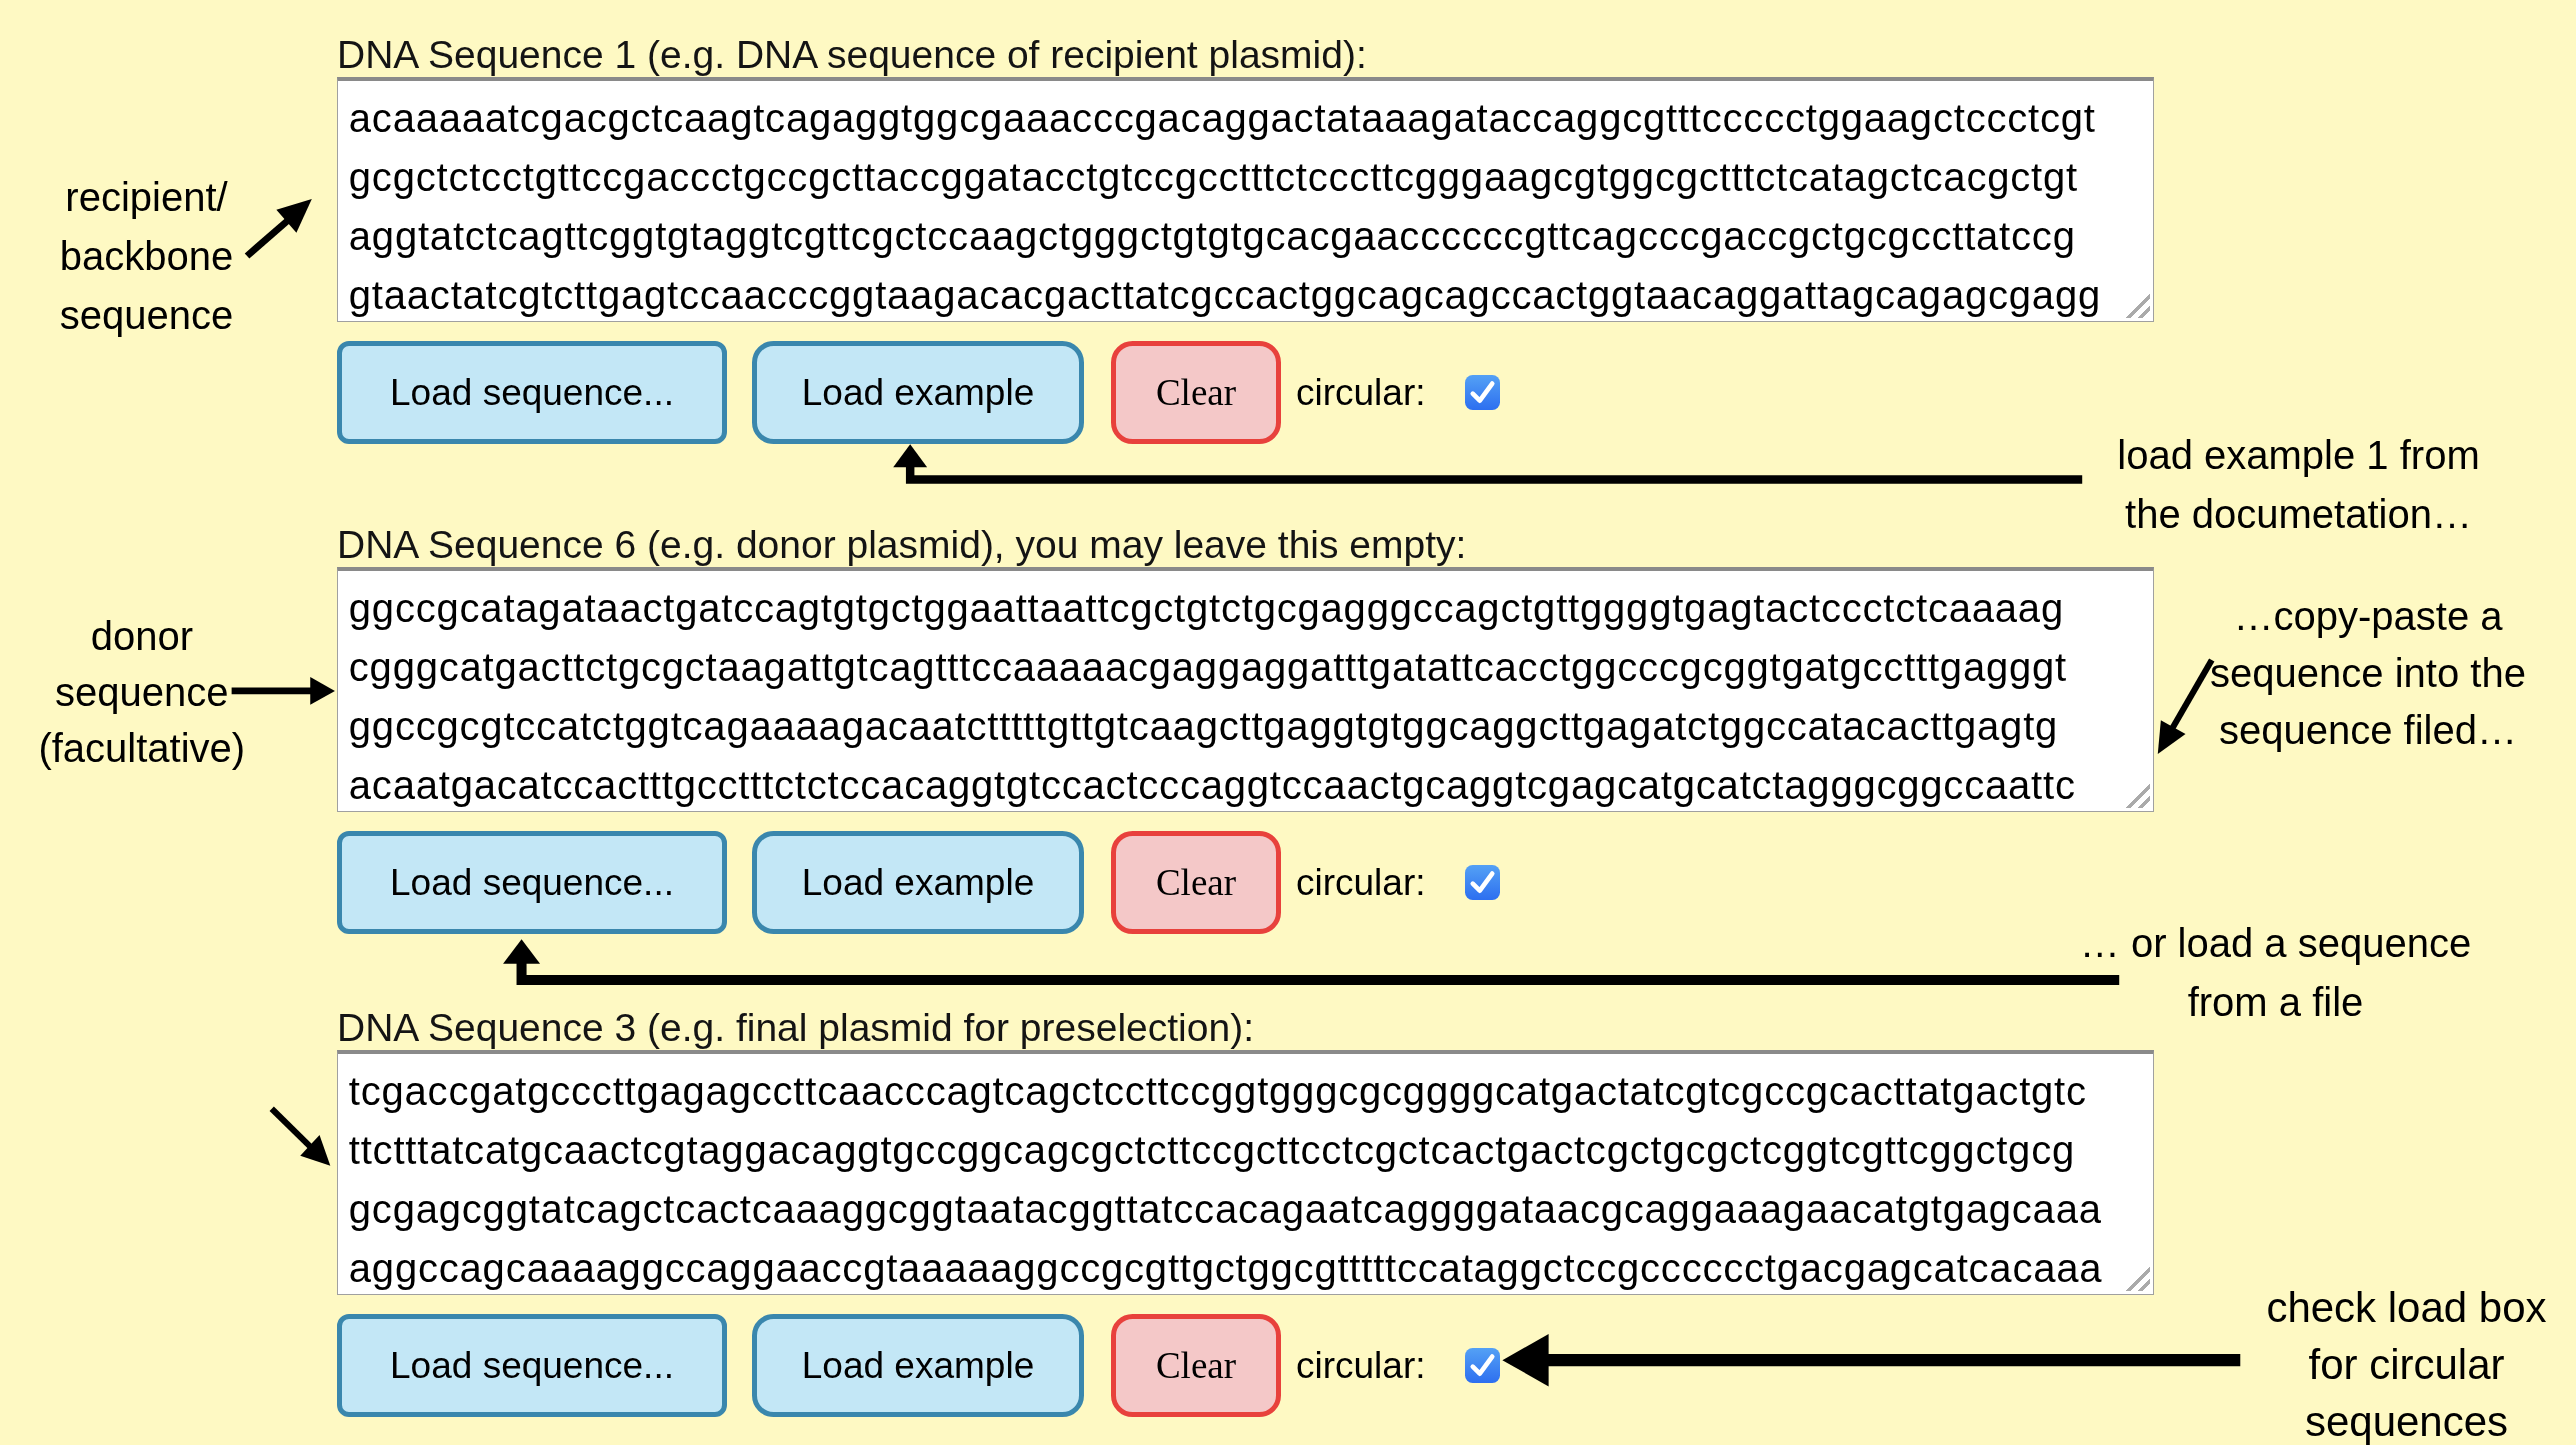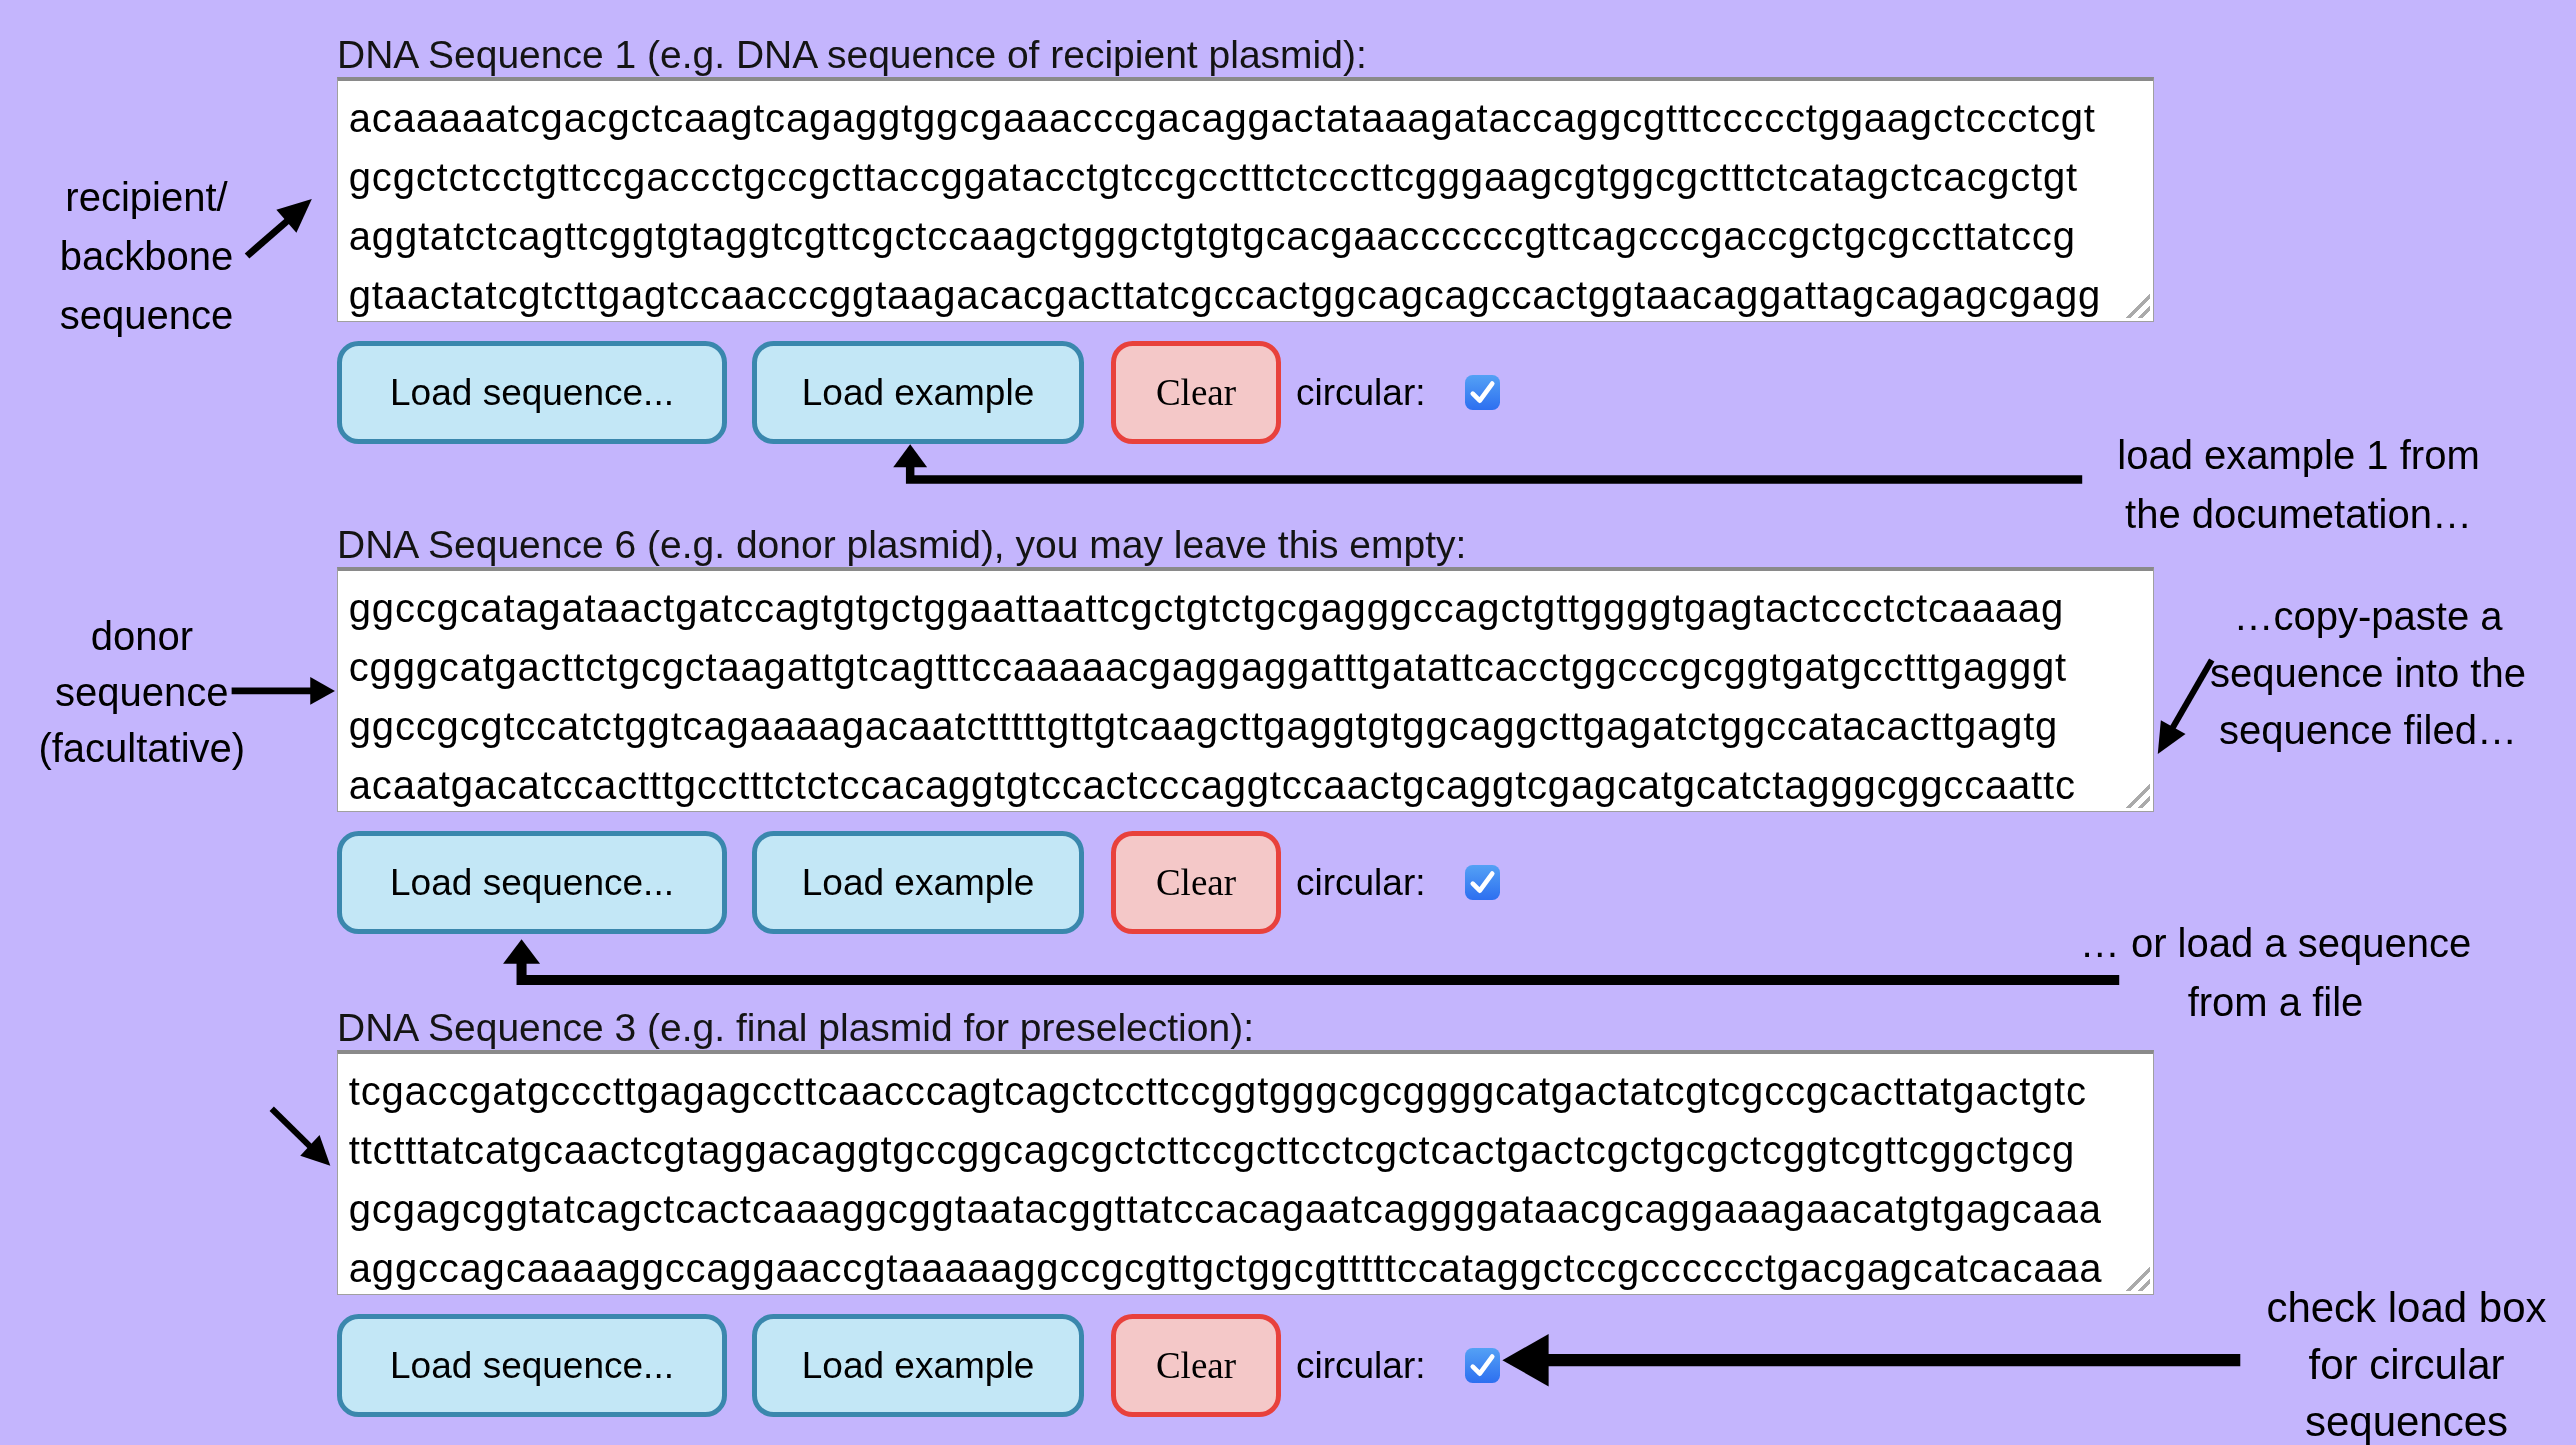--- a/index.html
+++ b/index.html
@@ -10,21 +10,21 @@
     --red_button_border:#e8413c;
     --checkbox_blue_top:#54a1f5;
     --checkbox_blue_bottom:#2d6ff0;
     --textarea_border:#a0a0a0;
     --textarea_border_top:#8a8a8a;
     --annotation_color:#000000;
   }
   *{box-sizing:border-box;}
   html,body{margin:0;padding:0;background:#fff;}
   #canvas{
-    position:relative;width:2576px;height:1445px;background:#c4b5fd;
+    position:relative;width:2576px;height:1445px;background:#fef9c3;
     font-family:"Liberation Sans",sans-serif;overflow:hidden;color:#000;
   }
   .section{position:absolute;left:337px;width:1817px;}
   .s1{top:32px;} .s2{top:522px;} .s3{top:1005px;}
   .section-label{
     position:absolute;top:0;left:0;font-size:39px;line-height:45px;color:#141414;
     white-space:nowrap;
   }
   .ta-wrap{position:absolute;top:45px;left:0;width:1817px;height:245px;}
   .seq-textarea{
@@ -41,21 +41,21 @@
     opacity:.85;
   }
   .button-row{position:absolute;top:309px;left:0;width:1817px;height:103px;}
   .btn{
     position:absolute;top:0;height:103px;border-radius:21.6px;
     font-family:"Liberation Sans",sans-serif;font-size:37px;color:#000;
     display:flex;align-items:center;justify-content:center;padding:0;cursor:pointer;
   }
   .btn-blue{background:var(--blue_button_bg);border:5.4px solid var(--blue_button_border);}
   .btn-red{background:var(--red_button_bg);border:5.4px solid var(--red_button_border);font-family:Liberation Serif, serif;}
-  .btn-load-seq{left:0;width:390px;}
+  .btn-load-seq{left:0;width:390px;border-radius:12px;}
   .btn-load-ex{left:415px;width:332px;}
   .btn-clear{left:774px;width:170px;}
   .circular-label{
     position:absolute;left:959px;top:0;height:103px;line-height:103px;
     font-size:37px;color:#000;
   }
   .checkbox{
     position:absolute;left:1128px;top:34px;width:35px;height:35px;border-radius:7.7px;
     background:linear-gradient(var(--checkbox_blue_top),var(--checkbox_blue_bottom));
   }

